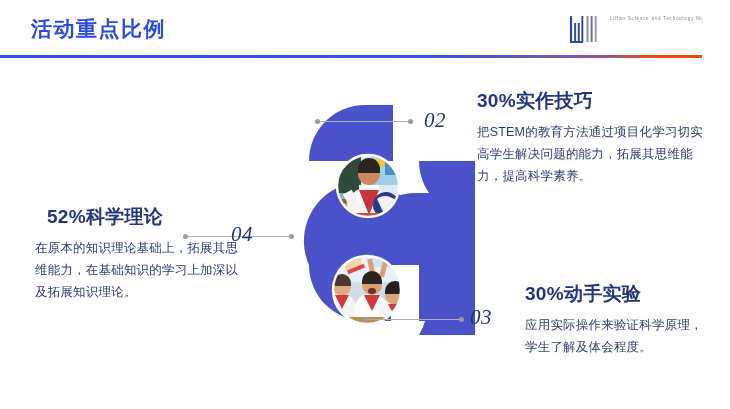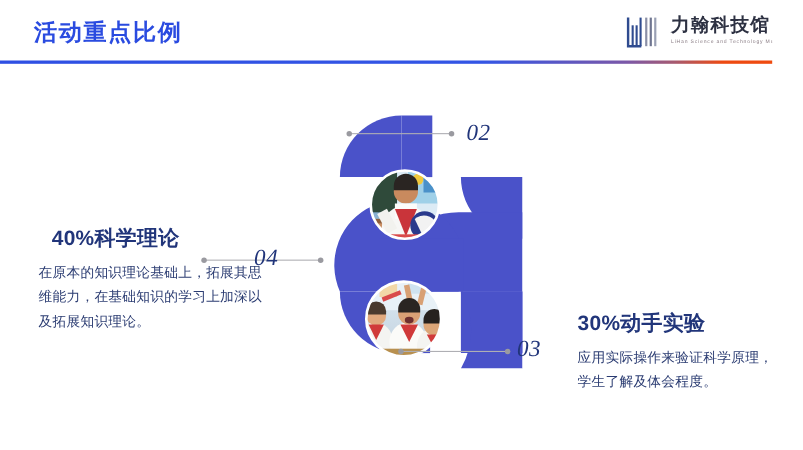--- a/index.html
+++ b/index.html
@@ -163,21 +163,20 @@
           <path d="M2 2 L2 28 L14 28" fill="none" stroke="#2F4B8F" stroke-width="2.2"></path>
           <rect x="5.2" y="9" width="1.9" height="19" fill="#2F4B8F"></rect>
           <rect x="8.8" y="9" width="1.9" height="19" fill="#2F4B8F"></rect>
           <rect x="12.4" y="2" width="1.9" height="26" fill="#2F4B8F"></rect>
           <rect x="17.5" y="2" width="2.0" height="26" fill="#8A8FA6"></rect>
           <rect x="21.6" y="2" width="2.0" height="26" fill="#6F7590"></rect>
           <rect x="25.7" y="2" width="2.0" height="26" fill="#9AA0B4"></rect>
         </svg>
       </span>
       <span id="logo-text-wrap">
-        <span id="logo-name">力翰科技馆</span>
         <span id="logo-sub">LiHan Science and Technology Museum</span>
       </span>
     </div>
 
     <div id="header-rule"></div>
   </div>
 
   <div id="graphic">
     <svg width="190" height="250" viewBox="0 0 190 250" xmlns="http://www.w3.org/2000/svg">
       <defs>
@@ -277,23 +276,27 @@
   <div class="dot" id="dot-02b"></div>
 
   <div class="connector" id="conn-03"></div>
   <div class="dot" id="dot-03a"></div>
   <div class="dot" id="dot-03b"></div>
 
   <div class="numeral" id="num-01">02</div>
   <div class="numeral" id="num-02">04</div>
   <div class="numeral" id="num-03">03</div>
 
+  <div class="block" id="block-01">
+    <div class="block-head">30%实作技巧</div>
+    <div class="block-body">把STEM的教育方法通过项目化学习切实提高学生解决问题的能力，拓展其思维能力，提高科学素养。</div>
+  </div>
 
   <div class="block" id="block-02">
-    <div class="block-head">40%科学理论</div>
+    <div class="block-head">52%科学理论</div>
     <div class="block-body">在原本的知识理论基础上，拓展其思维能力，在基础知识的学习上加深以及拓展知识理论。</div>
   </div>
 
   <div class="block" id="block-03">
     <div class="block-head">30%动手实验</div>
     <div class="block-body">应用实际操作来验证科学原理，加深学生了解及体会程度。</div>
   </div>
 
 </div>
 

